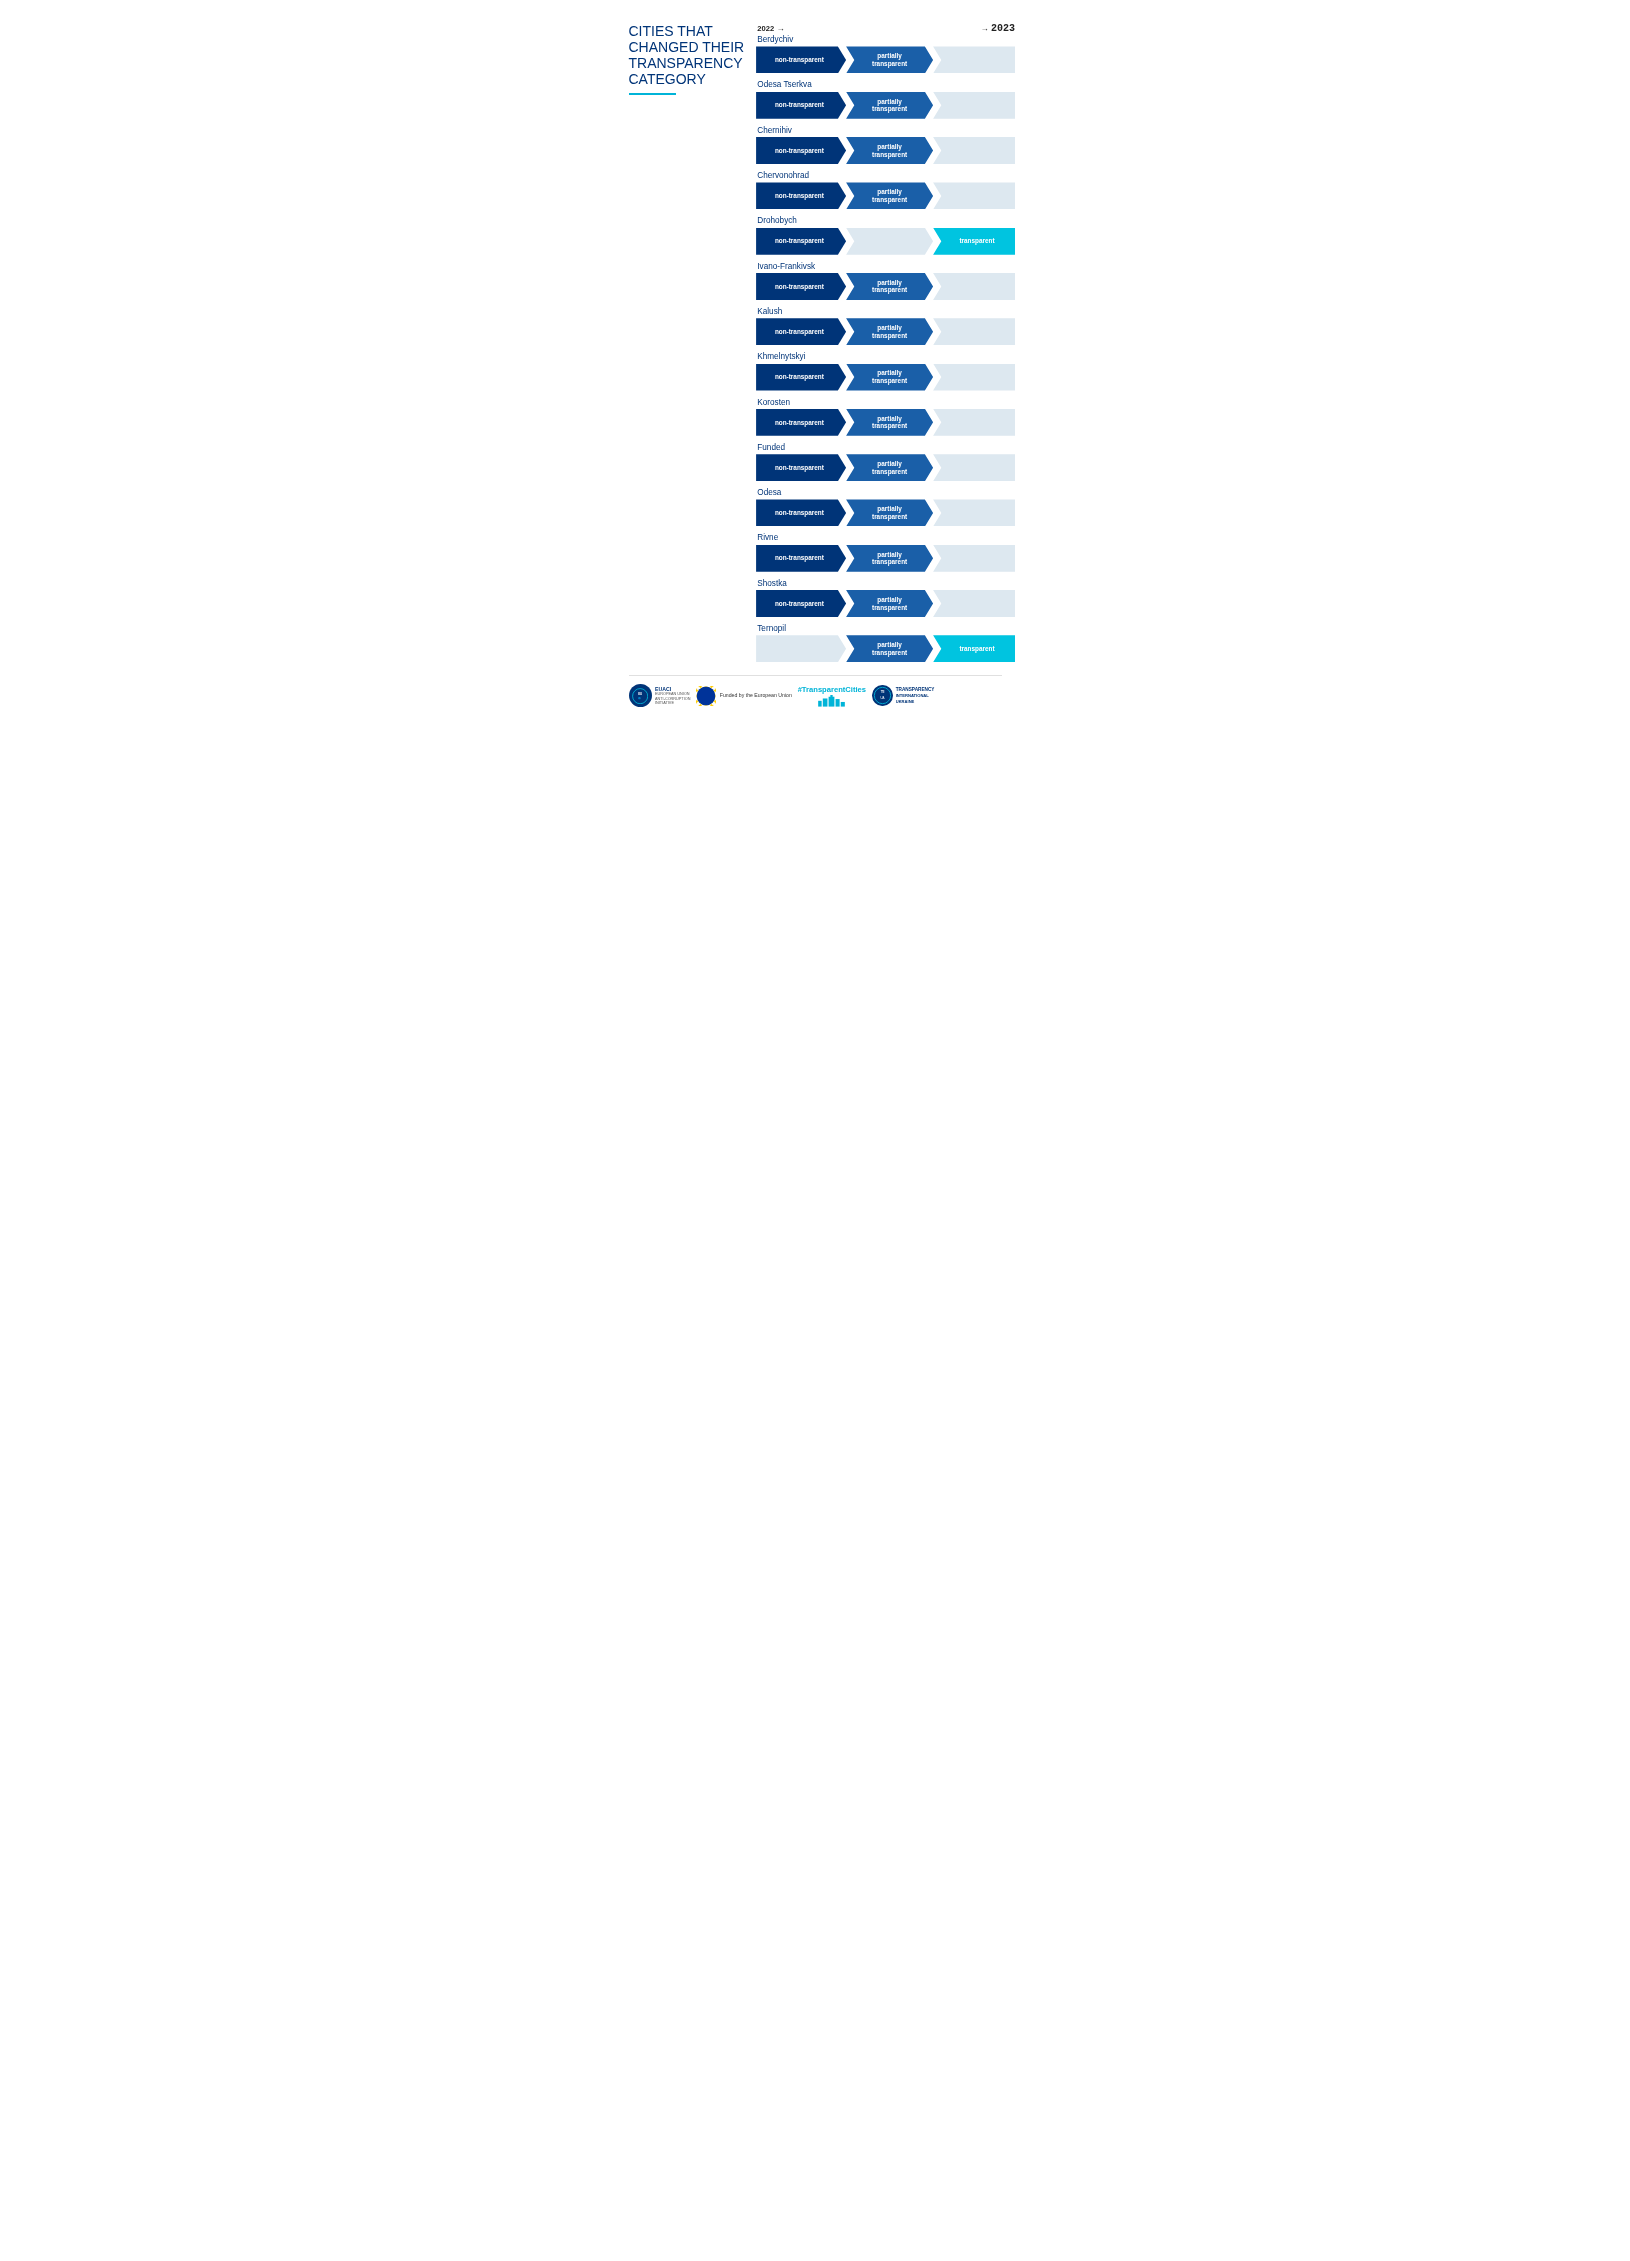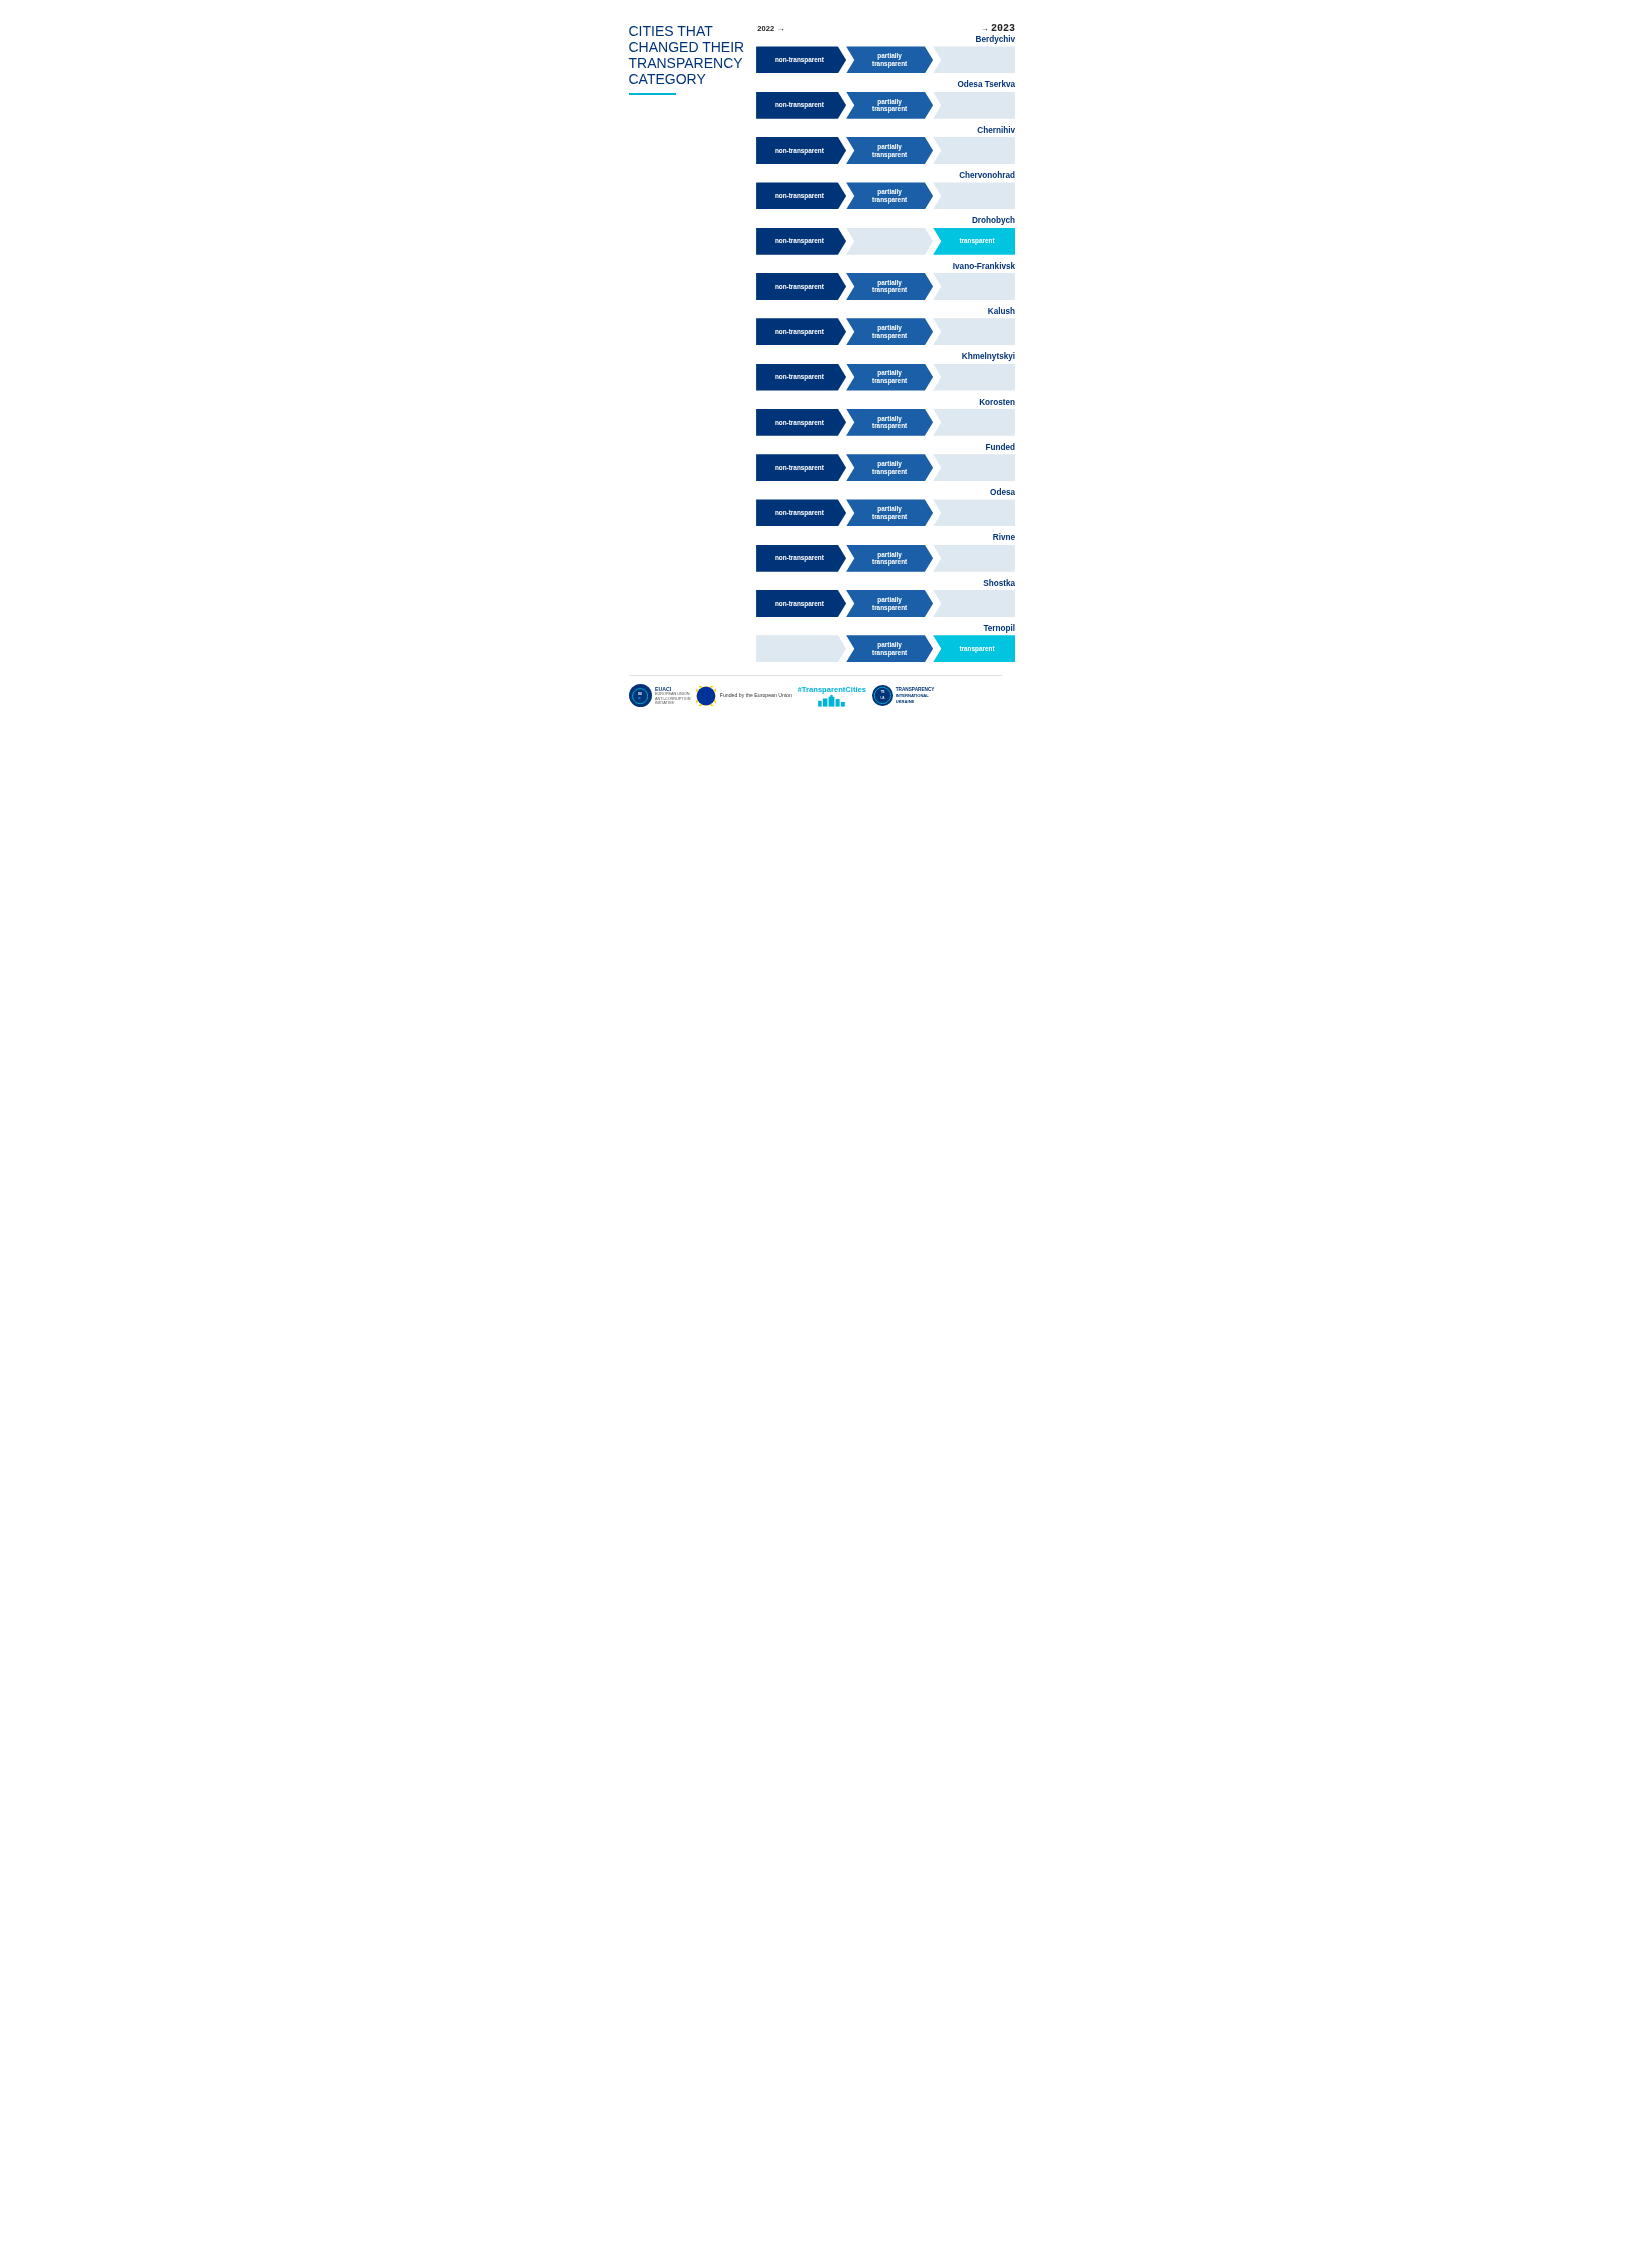--- a/index.html
+++ b/index.html
@@ -48,25 +48,24 @@
     .cities-block {
       flex: 1;
     }
 
     .city-entry {
       margin-bottom: 7px;
     }
 
     .city-name {
       font-size: 8.2px;
-      font-weight: 700;
+      font-weight: 400;
       color: #003478;
       margin-bottom: 2.3px;
       padding-left: 1.2px;
-      text-align: right;
     }
 
     .progress-row {
       display: flex;
       align-items: stretch;
       gap: 0;
       height: 27px;
     }
 
     .footer {

